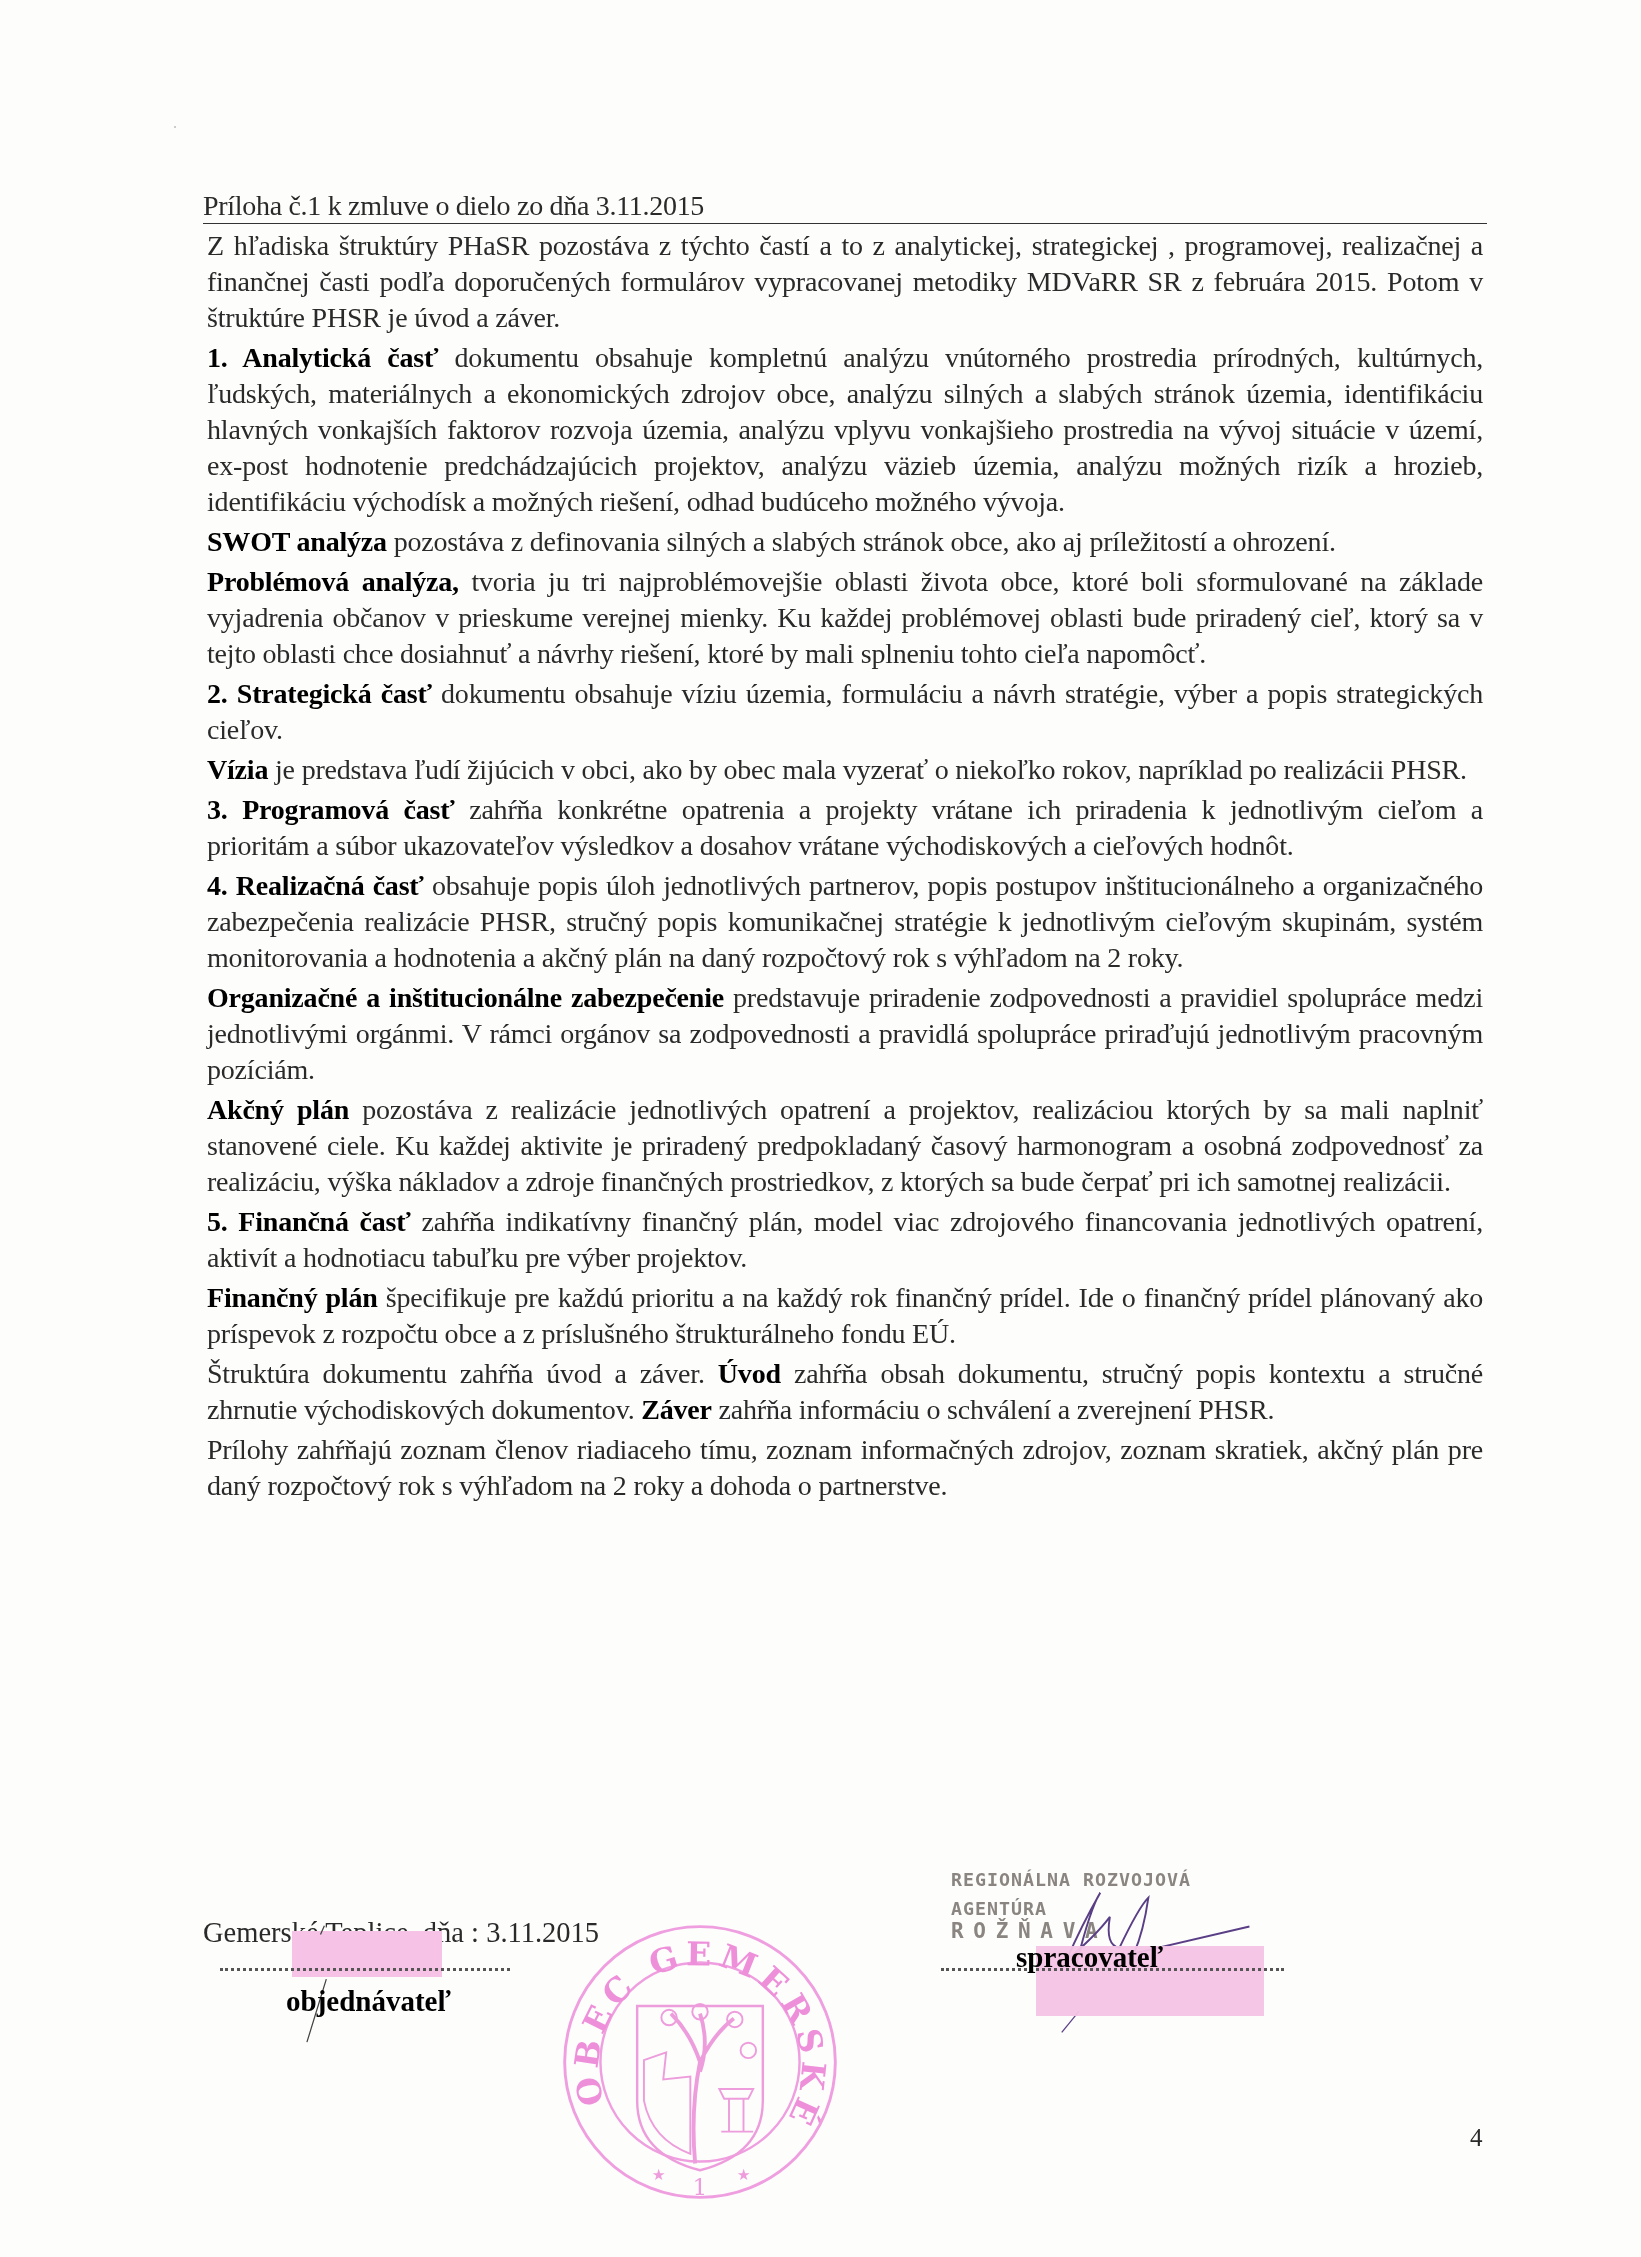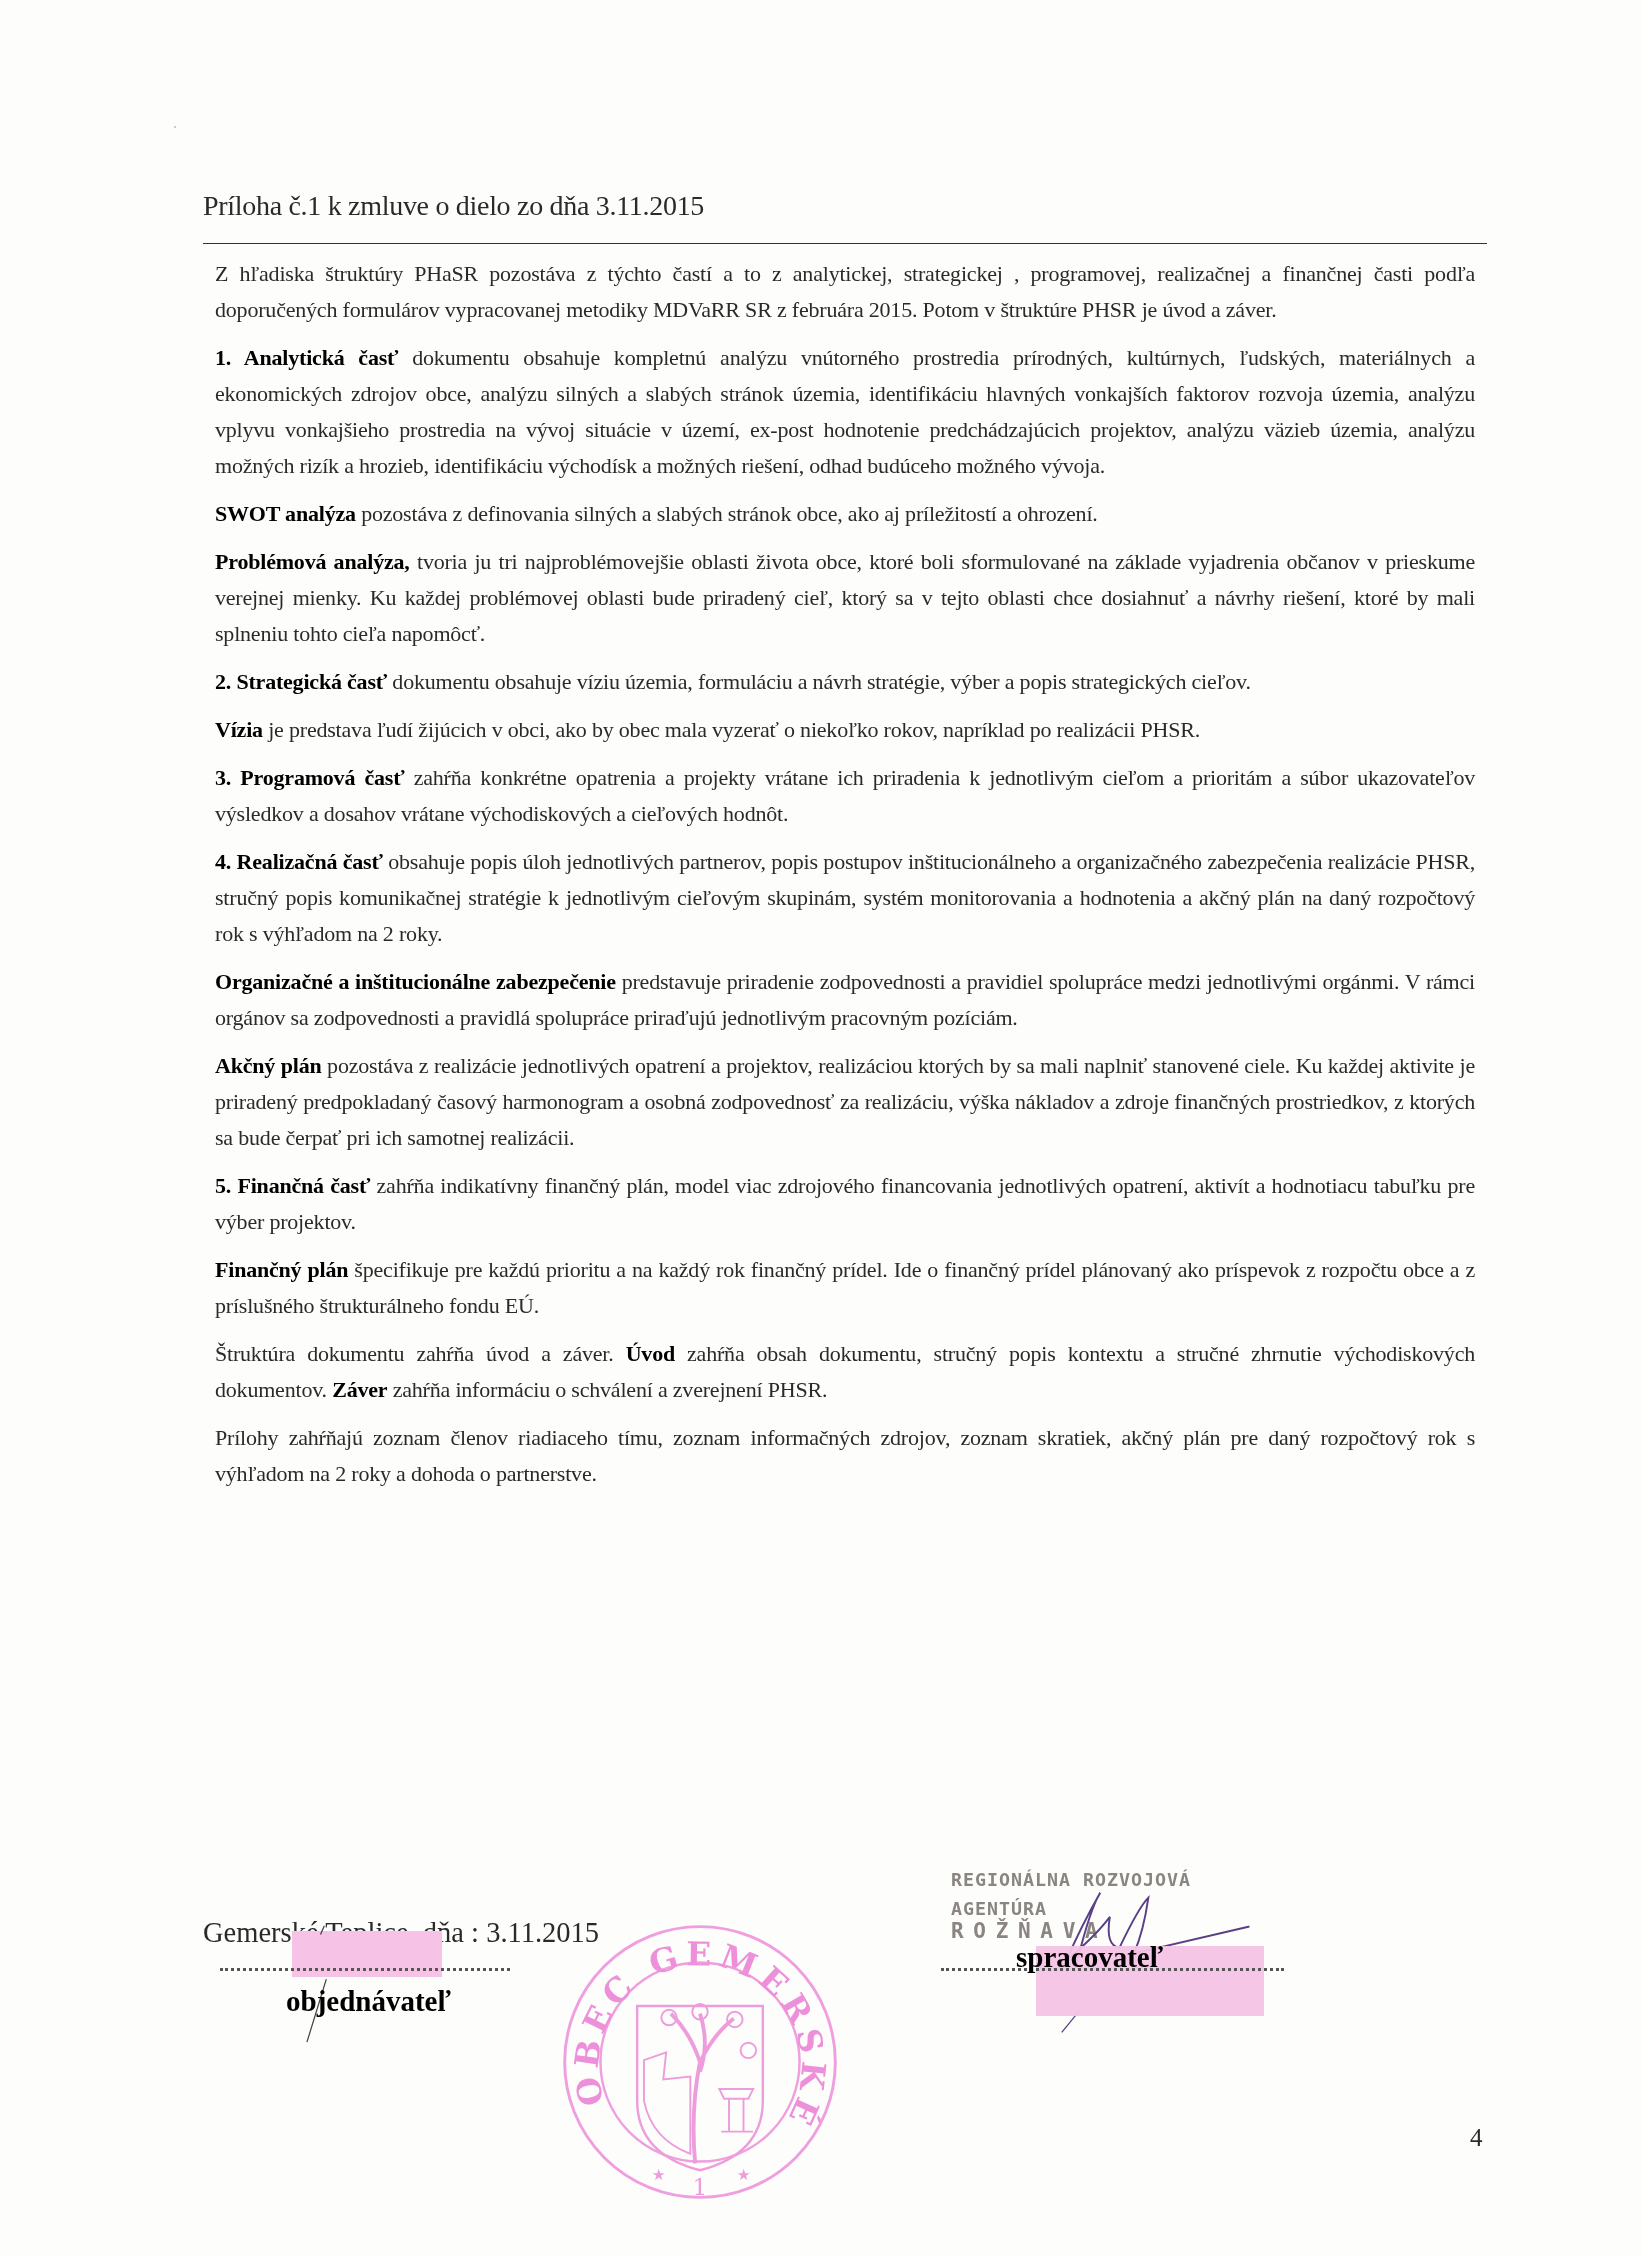--- a/index.html
+++ b/index.html
@@ -4,26 +4,26 @@
 <style>
   html, body { margin: 0; padding: 0; }
   body {
     width: 1641px; height: 2257px; background: #fdfdfc; position: relative;
     overflow: hidden;
     font-family: "Liberation Serif", "DejaVu Serif", serif;
     color: #2a2a2a;
   }
   .page { position: absolute; left: 203px; top: 188px; width: 1284px; }
   .header {
-    font-size: 28px; line-height: 35px; padding-bottom: 20px;
+    font-size: 28px; line-height: 35px; padding-bottom: 0;
     border-bottom: 1.9px solid #333; letter-spacing: -0.3px;
   }
   .para {
-    font-size: 22px; line-height: 36px; text-align: justify;
-    text-align-last: left; margin: 12px; letter-spacing: -0.2px;
+    font-size: 28px; line-height: 36px; text-align: justify;
+    text-align-last: left; margin: 4px; letter-spacing: -0.2px;
   }
   .para b { font-weight: bold; color: #000000; }
   .place-date { position: absolute; left: 203px; top: 1915px; font-size: 28.5px; line-height: 36px; }
   .sig-line {
     position: absolute; top: 1968px; height: 0;
     border-bottom: 3.9px dotted #555;
   }
   .sig-left { left: 220px; width: 290px; }
   .sig-right { left: 941px; width: 343px; }
   .sig-label { position: absolute; font-size: 29px; font-weight: bold; color: #000000; }

